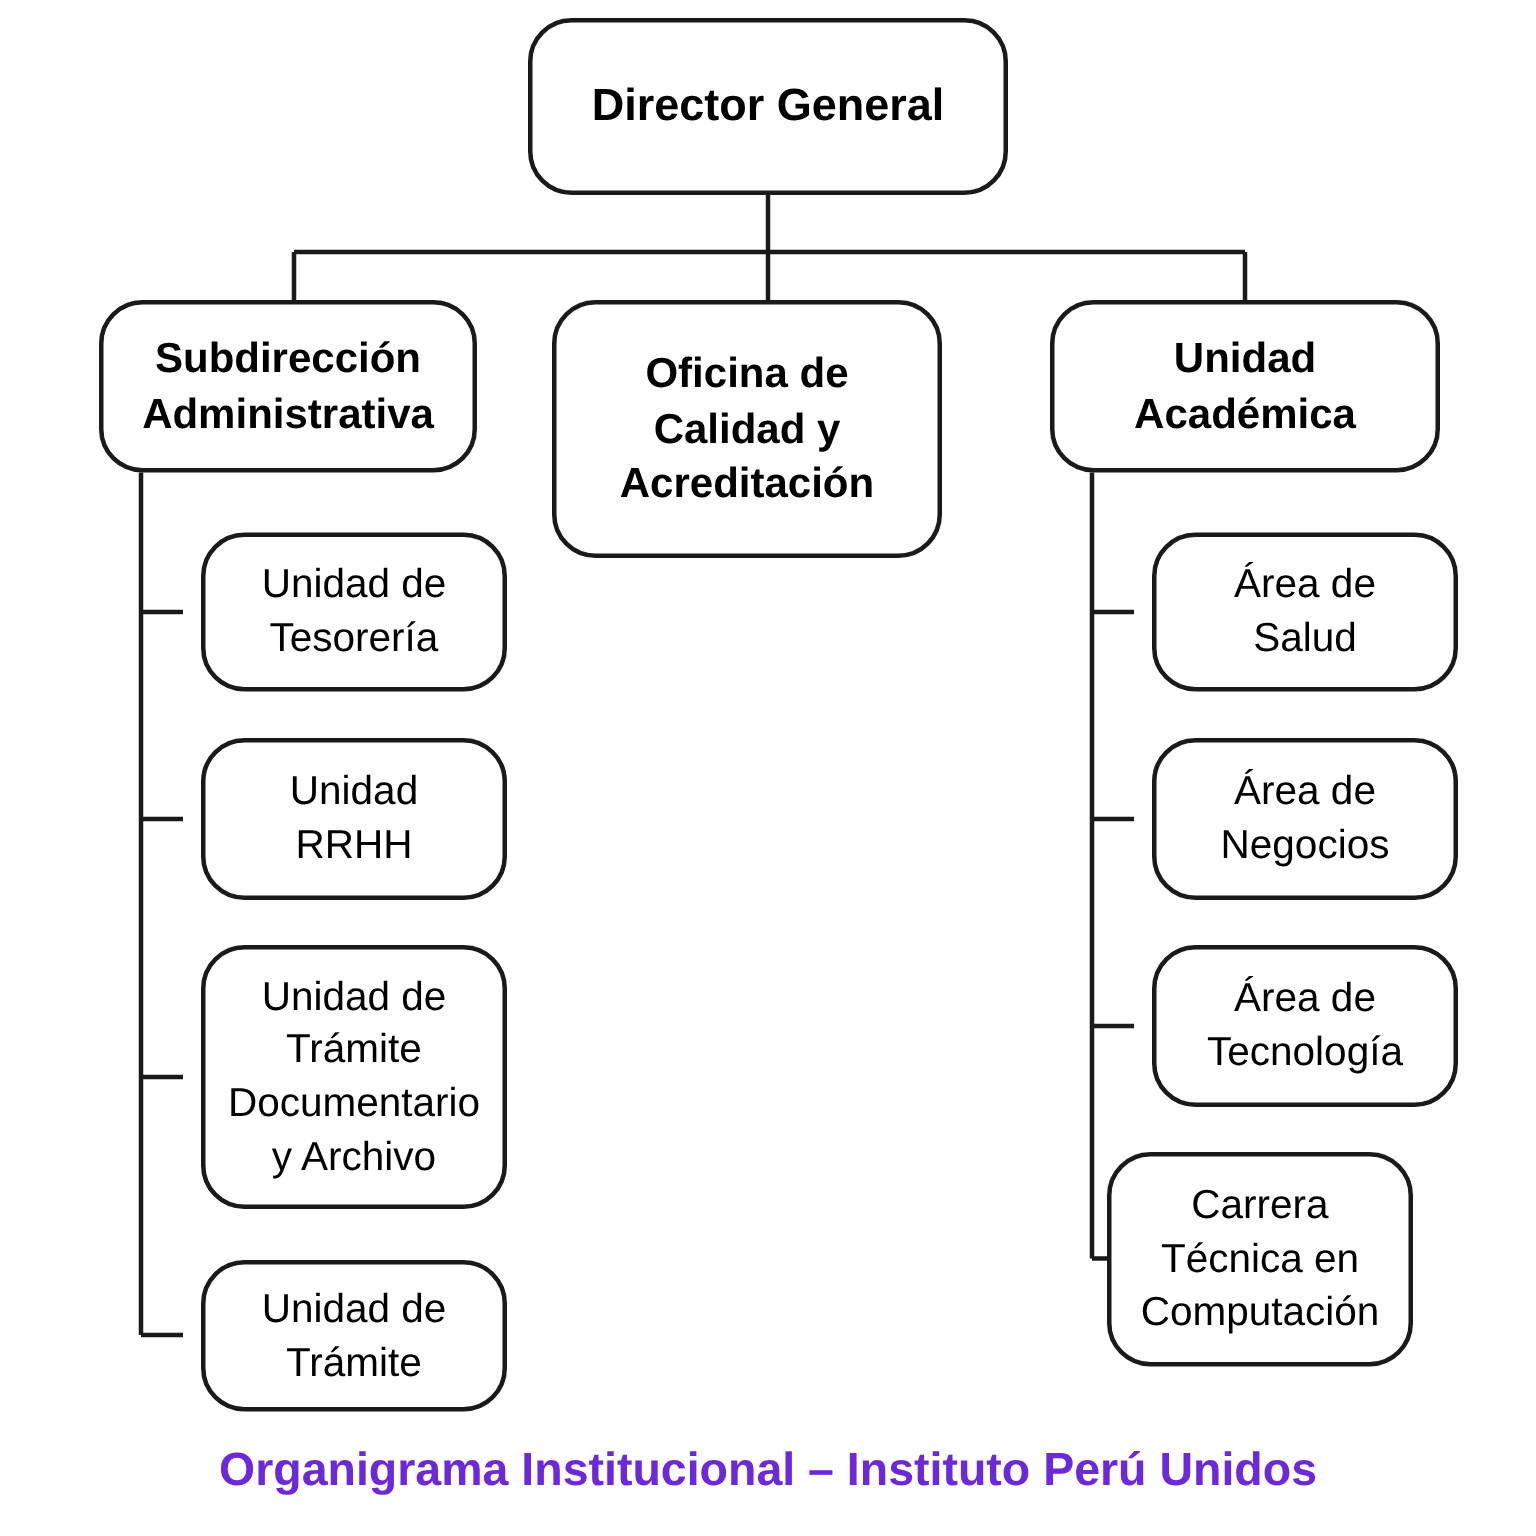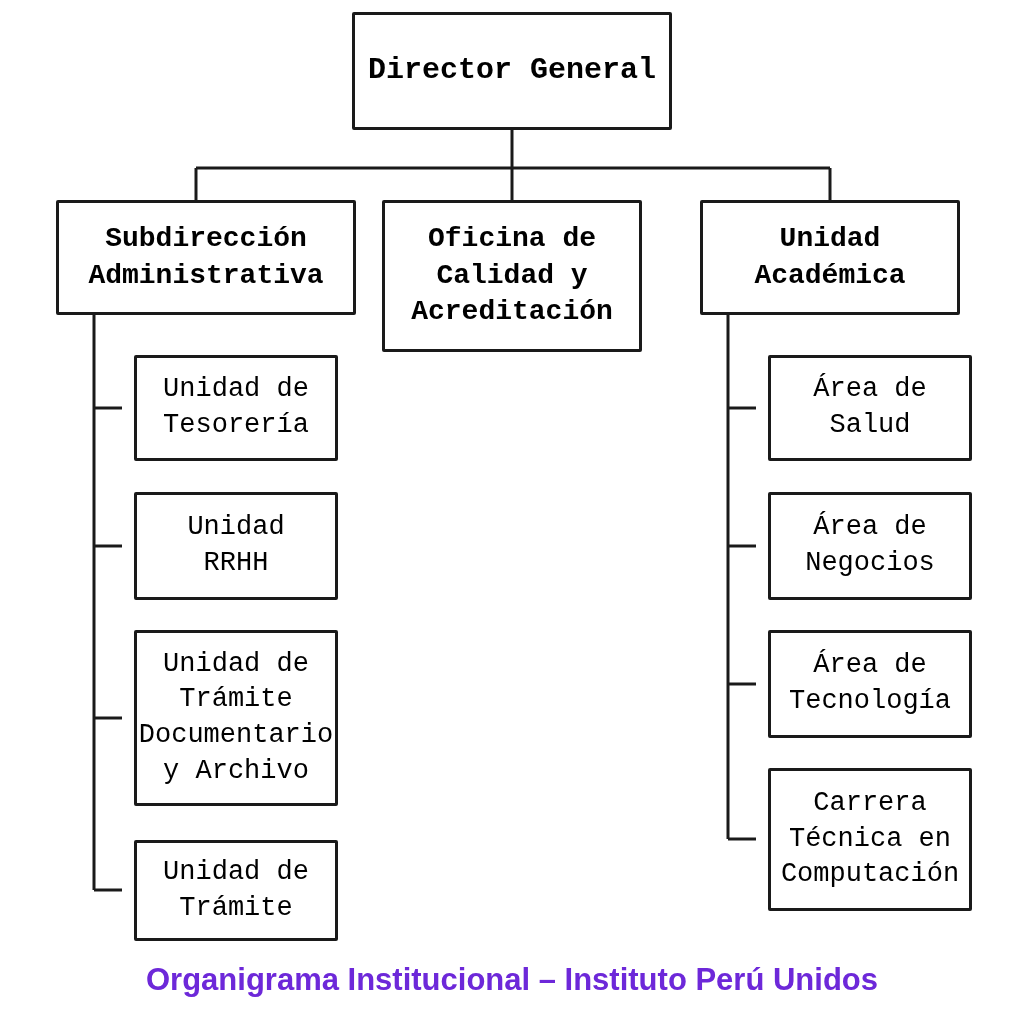--- a/index.html
+++ b/index.html
@@ -24,50 +24,49 @@
   }
   svg.connectors path {
     stroke: #1a1a1a;
     stroke-width: 3;
     fill: none;
   }
   .node {
     position: absolute;
     box-sizing: border-box;
     border: 3px solid #1a1a1a;
-    border-radius: 2px;
+    border-radius: 29px;
     background: #ffffff;
     display: flex;
     align-items: center;
     justify-content: center;
     text-align: center;
     white-space: pre-line;
     color: #000000;
     line-height: 1.32;
     padding: 4px 8px;
-    font-family: Liberation Mono, monospace;
   }
   .lvl1 { font-size: 30px; font-weight: 700; }
   .lvl2 { font-size: 28px; font-weight: 700; }
   .lvl3 { font-size: 27px; font-weight: 400; margin-left: 12px; }
 
   #node-director      { left: 352px; top: 12px;  width: 320px; height: 118px; }
-  #node-subdireccion  { left: 56px;  top: 200px; width: 300px; height: 115px; }
-  #node-oficina       { left: 382px; top: 200px; width: 260px; height: 152px; }
+  #node-subdireccion  { left: 66px;  top: 200px; width: 252px; height: 115px; }
+  #node-oficina       { left: 368px; top: 200px; width: 260px; height: 172px; }
   #node-academica     { left: 700px; top: 200px; width: 260px; height: 115px; }
 
   #node-tesoreria     { left: 122px; top: 355px; width: 204px; height: 106px; }
   #node-rrhh          { left: 122px; top: 492px; width: 204px; height: 108px; }
   #node-tramite-doc   { left: 122px; top: 630px; width: 204px; height: 176px; }
   #node-tramite       { left: 122px; top: 840px; width: 204px; height: 101px; }
 
   #node-salud         { left: 756px; top: 355px; width: 204px; height: 106px; }
   #node-negocios      { left: 756px; top: 492px; width: 204px; height: 108px; }
   #node-tecnologia    { left: 756px; top: 630px; width: 204px; height: 108px; }
-  #node-computacion   { left: 756px; top: 768px; width: 204px; height: 143px; }
+  #node-computacion   { left: 726px; top: 768px; width: 204px; height: 143px; }
 
   .caption {
     position: absolute;
     left: 0;
     top: 962px;
     width: 1024px;
     text-align: center;
     font-size: 31px;
     font-weight: 700;
     color: #6d28d9;

